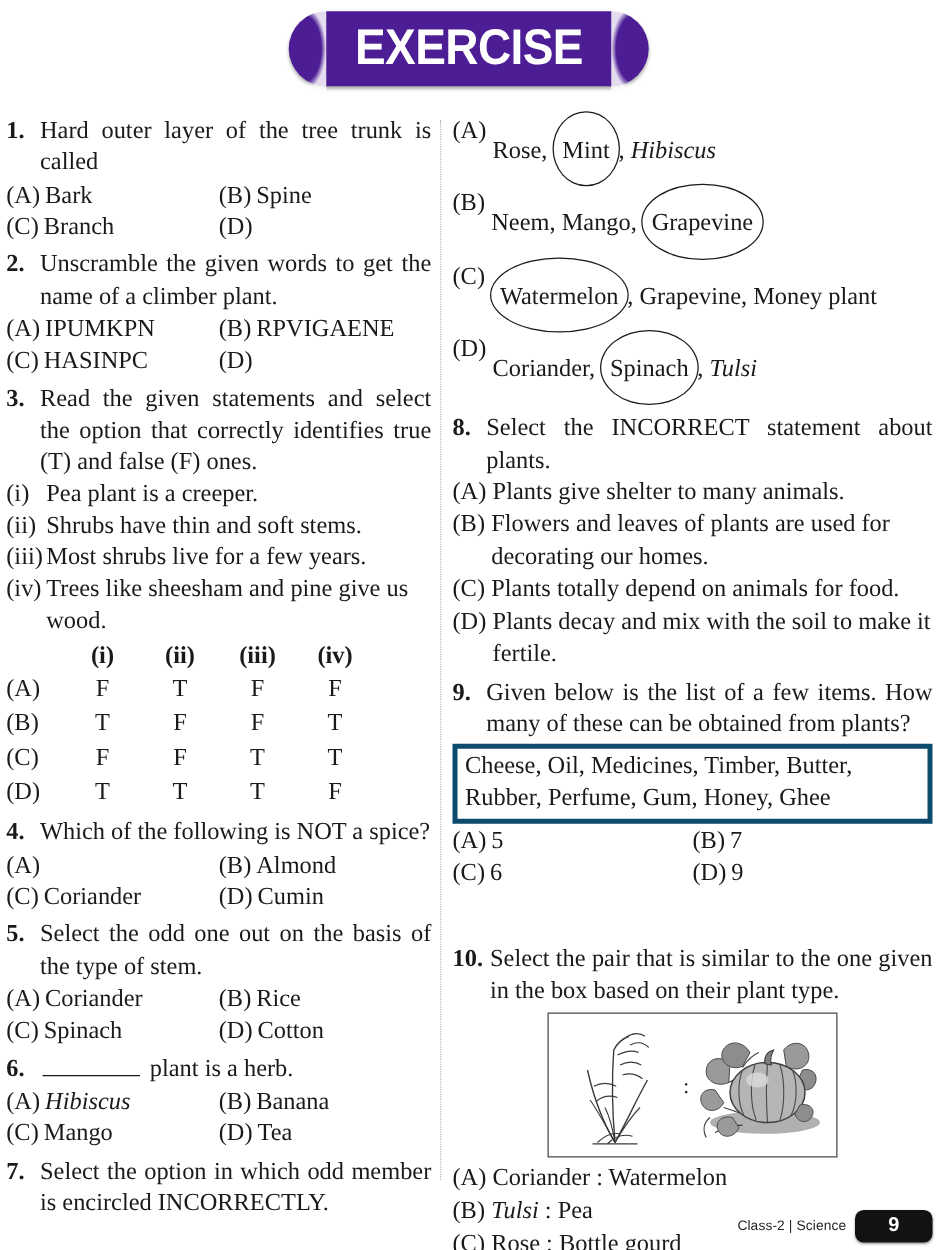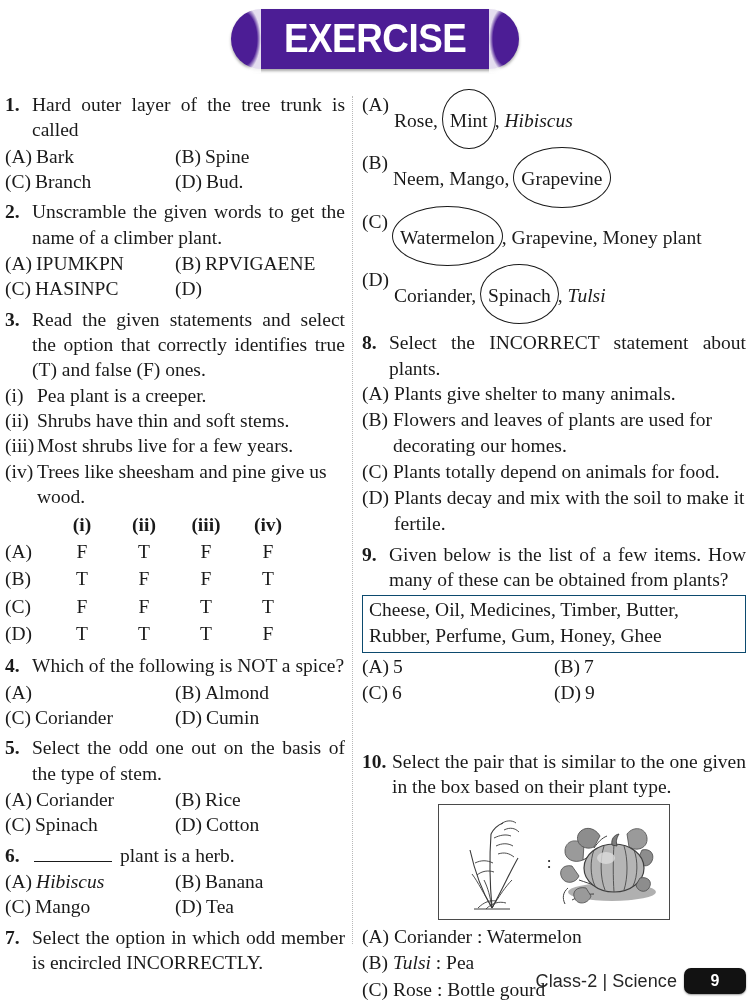--- a/index.html
+++ b/index.html
@@ -140,21 +140,21 @@
     padding: 0 0 2px 0;
     text-align: center;
     font-weight: normal;
   }
   table.tf th { font-weight: bold; }
   table.tf .rowlbl { text-align: left; width: 46px; }
   table.tf .cw { width: 62px; }
 
   
   .boxlist {
-    border: 1px solid #0c4a6e;
+    border: 4px solid #0c4a6e;
     padding: 1px 6px 3px 6px;
     margin: 2px 0 0 0;
     line-height: 1.35;
   }
 
   
   .figbox {
     border: 1px solid #4a4a4a;
     margin: 4px auto 4px auto;
     width: 230px;
@@ -196,21 +196,21 @@
   
   #footer {
     position: absolute;
     right: 4px;
     bottom: 6px;
     display: flex;
     align-items: center;
     font-family: "Liberation Sans", "DejaVu Sans", sans-serif;
   }
   #footer-text {
-    font-size: 18px;
+    font-size: 11px;
     color: #262626;
     padding-right: 7px;
     letter-spacing: 0.1px;
   }
   #page-badge {
     background: #121212;
     color: #ffffff;
     font-weight: bold;
     font-size: 16px;
     width: 62px;
@@ -253,21 +253,20 @@
             <span class="txt">Spine</span>
           </div>
         </div>
         <div class="opt-row">
           <div class="opt">
             <span class="lbl">(C)</span>
             <span class="txt">Branch</span>
           </div>
           <div class="opt">
             <span class="lbl">(D)</span>
-            <span class="txt">Bud.</span>
           </div>
         </div>
       </div>
     </div>
 
     <div class="q">
       <div class="q-stem">
         <span class="q-num">2.</span>
         <span>Unscramble the given words to get the name of a climber plant.</span>
       </div>

